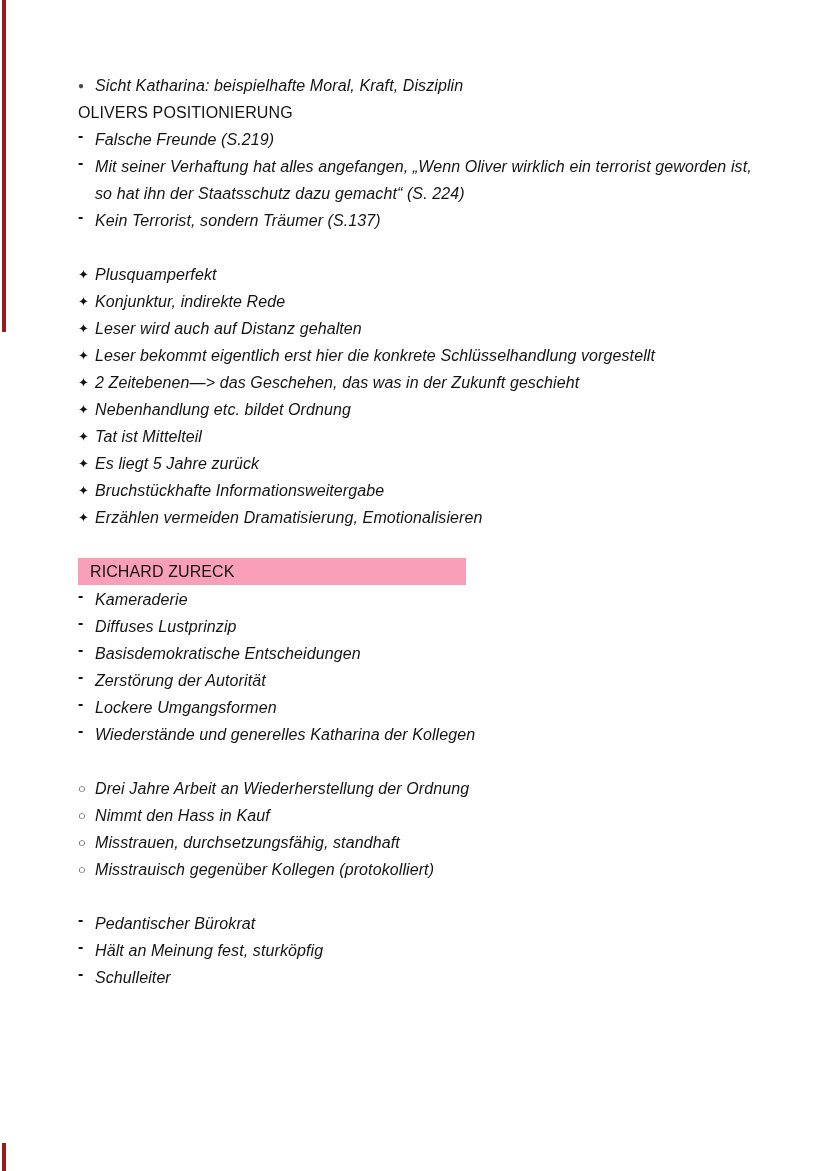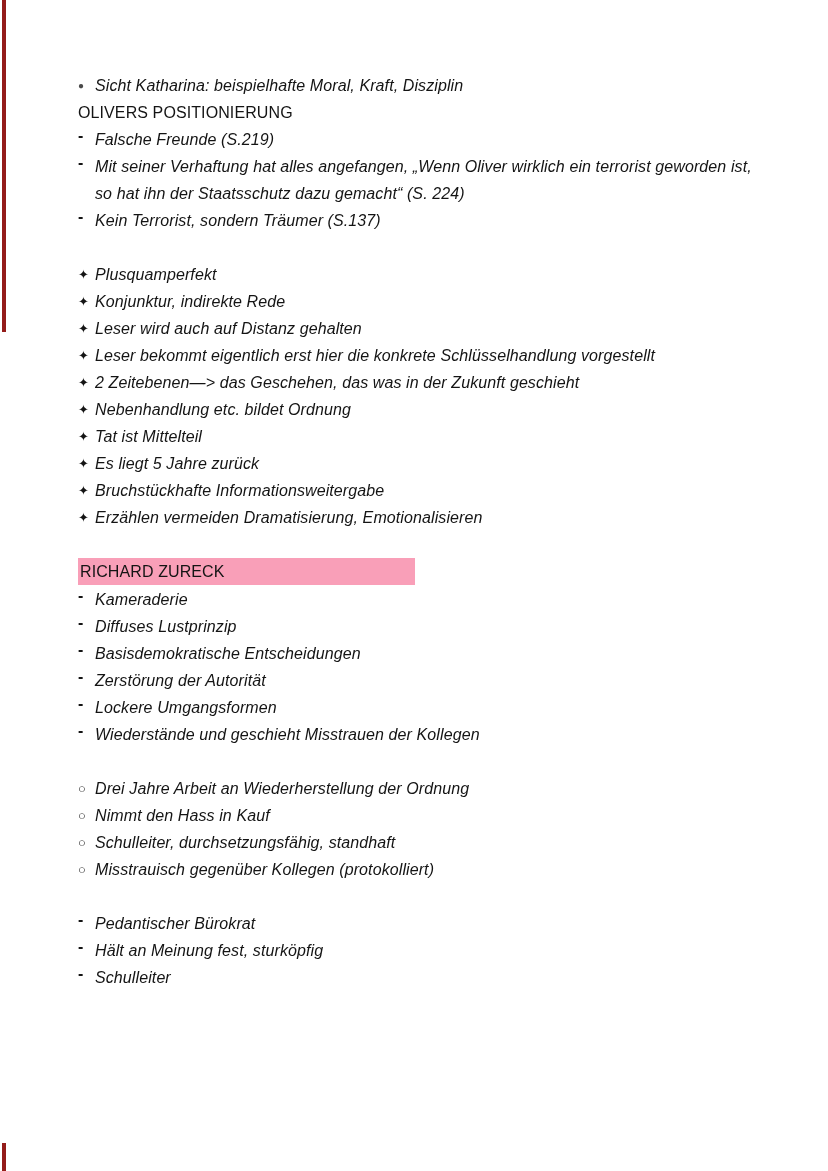--- a/index.html
+++ b/index.html
@@ -46,23 +46,23 @@
     line-height: 27px;
   }
   .marker-dot  { font-size: 10px; color: #4a4a4a; }
   .marker-dash { font-weight: 700; position: relative; top: -4px; }
   .marker-star { font-size: 13px; }
   .marker-circle { font-size: 13px; font-weight: 700; }
   .text { flex: 1 1 auto; font-style: italic; }
   .heading-highlight { margin-bottom: 1px; }
   .hl {
     display: inline-block;
-    width: 337px;
+    width: 388px;
     background: var(--highlight);
-    padding-left: 2px;
+    padding-left: 12px;
   }
 </style>
 </head>
 <body style="background: rgb(255, 255, 255);">
 
 <div class="edge-line edge-top"></div>
 <div class="edge-line edge-bottom"></div>
 
 <div class="content">
     <div class="line item">
@@ -140,34 +140,34 @@
     <div class="line item">
       <span class="marker marker-dash">-</span>
       <span class="text">Zerstörung der Autorität</span>
     </div>
     <div class="line item">
       <span class="marker marker-dash">-</span>
       <span class="text">Lockere Umgangsformen</span>
     </div>
     <div class="line item">
       <span class="marker marker-dash">-</span>
-      <span class="text">Wiederstände und geschieht Misstrauen der Kollegen</span>
+      <span class="text">Wiederstände und generelles Katharina der Kollegen</span>
     </div>
     <div class="spacer"></div>
     <div class="line item">
       <span class="marker marker-circle">○</span>
       <span class="text">Drei Jahre Arbeit an Wiederherstellung der Ordnung</span>
     </div>
     <div class="line item">
       <span class="marker marker-circle">○</span>
       <span class="text">Nimmt den Hass in Kauf</span>
     </div>
     <div class="line item">
       <span class="marker marker-circle">○</span>
-      <span class="text">Schulleiter, durchsetzungsfähig, standhaft</span>
+      <span class="text">Misstrauen, durchsetzungsfähig, standhaft</span>
     </div>
     <div class="line item">
       <span class="marker marker-circle">○</span>
       <span class="text">Misstrauisch gegenüber Kollegen (protokolliert)</span>
     </div>
     <div class="spacer"></div>
     <div class="line item">
       <span class="marker marker-dash">-</span>
       <span class="text">Pedantischer Bürokrat</span>
     </div>

